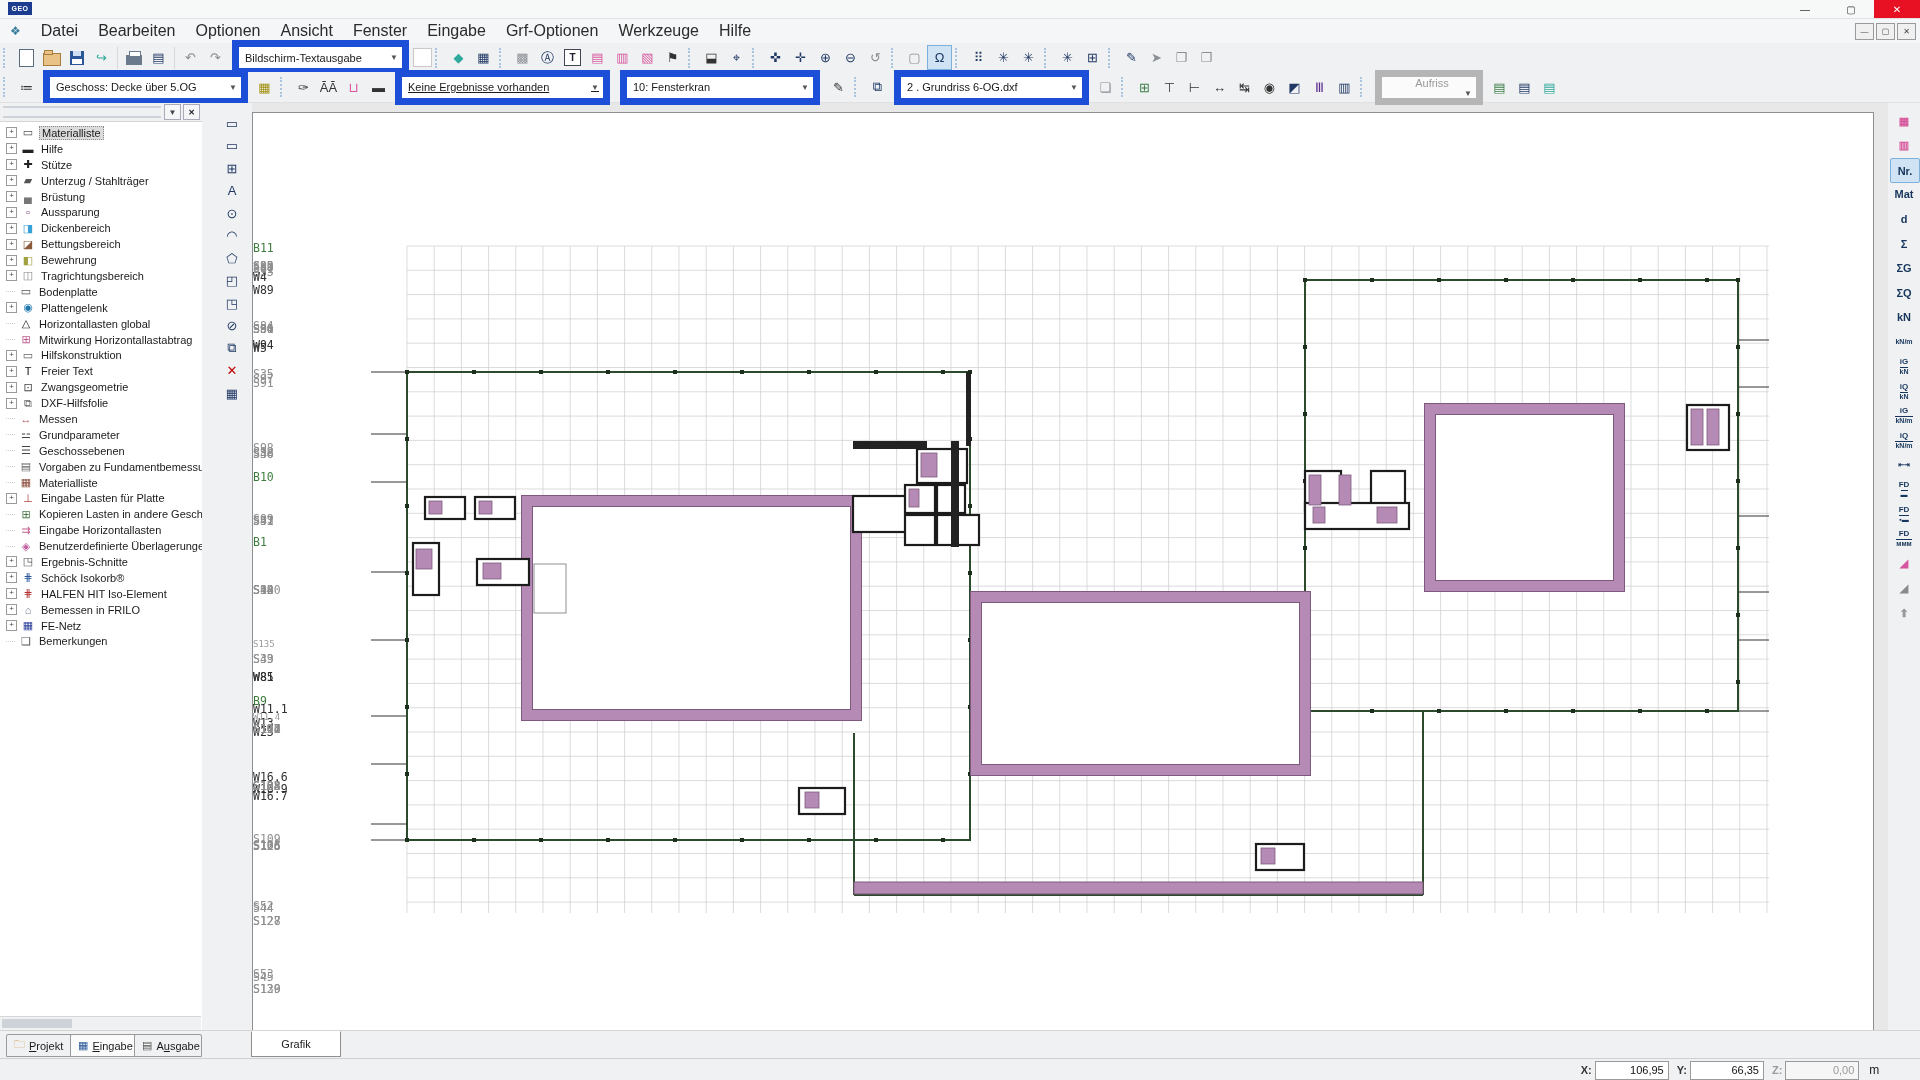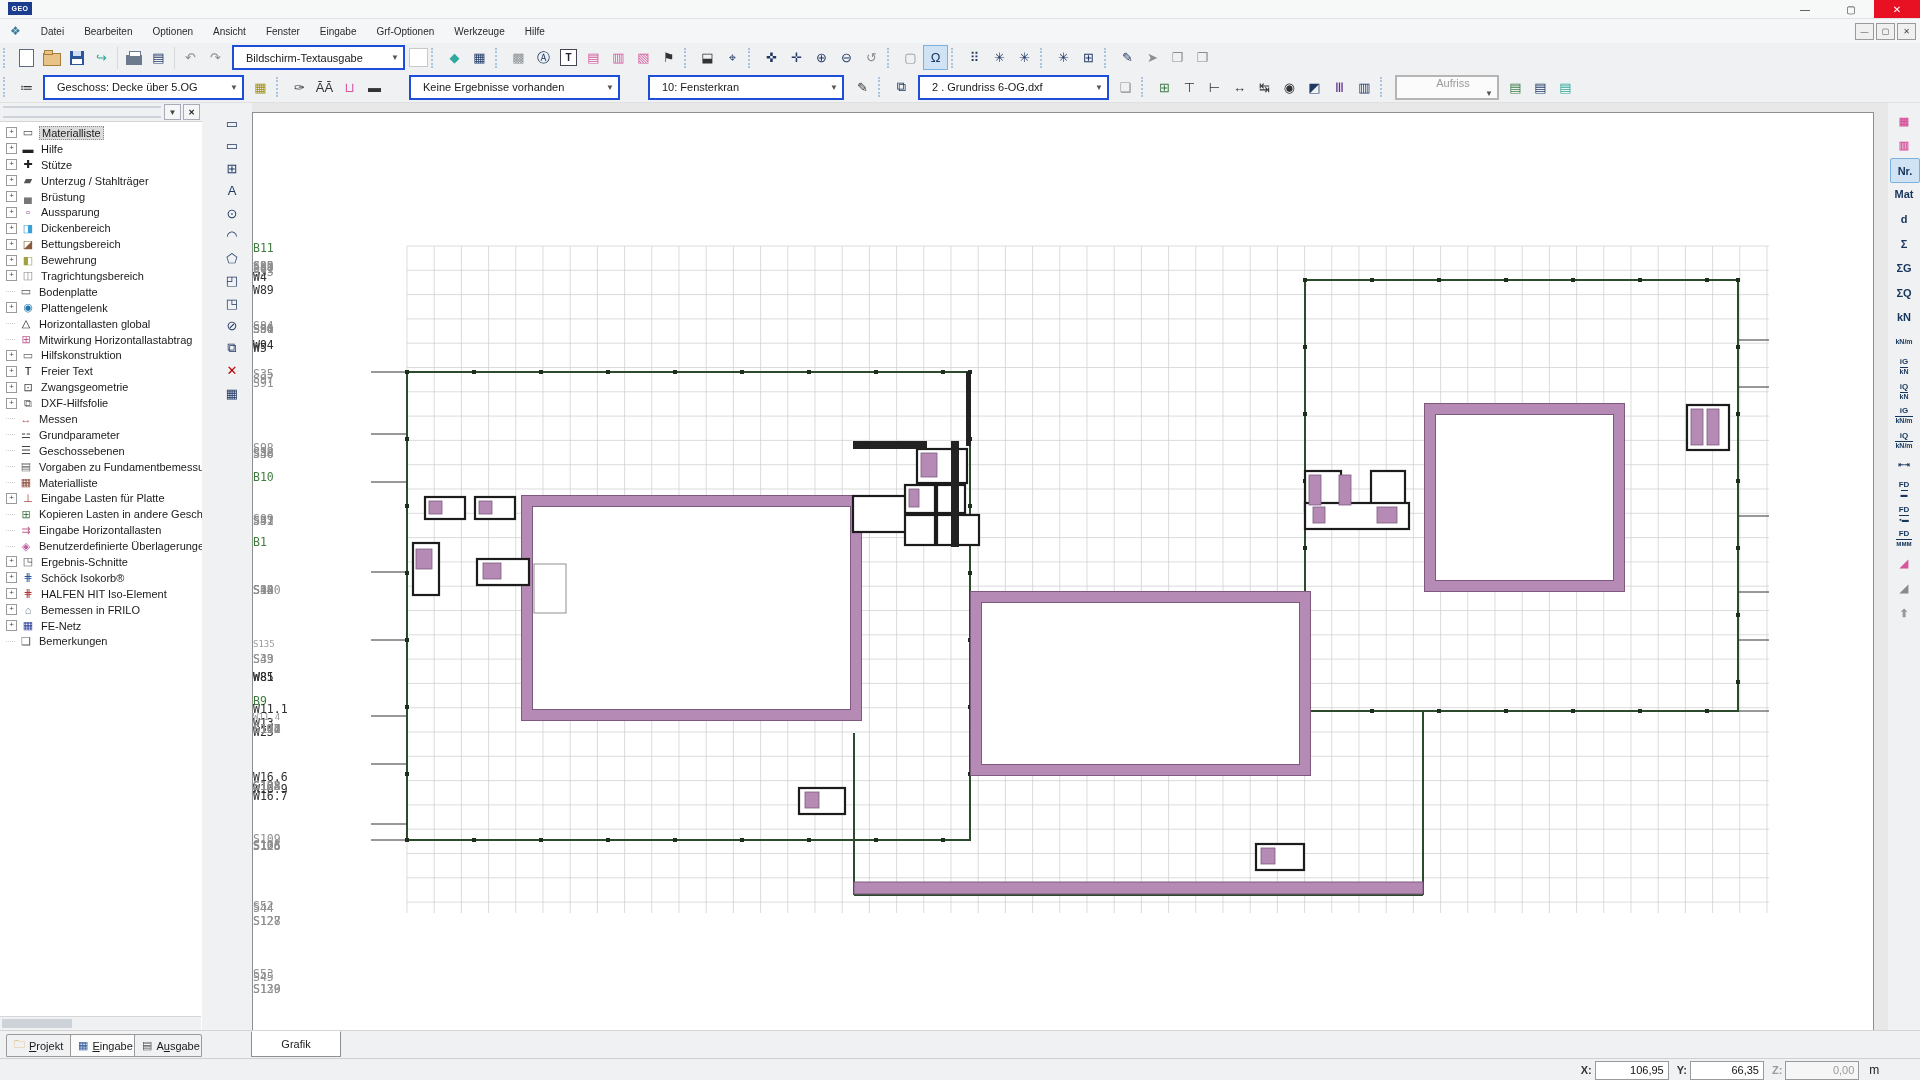--- a/index.html
+++ b/index.html
@@ -9,39 +9,39 @@
   .abs{position:absolute;}
   
   #titlebar{left:0;top:0;width:1920px;height:18px;background:#f7f8f8;border-bottom:1px solid #e3e3e3;}
   #appicon{left:8px;top:2px;width:24px;height:13px;background:#1b3c8f;color:#fff;
            font-size:7px;font-weight:bold;display:flex;align-items:center;justify-content:center;letter-spacing:.5px;}
   .wbtn{top:0;width:46px;height:18px;display:flex;align-items:center;justify-content:center;font-size:10px;color:#333;}
   #btn-close{background:#e81123;color:#fff;}
   
   #menubar{left:0;top:19px;width:1920px;height:24px;background:#f5f6f7;display:flex;align-items:center;}
   #menuicon{font-size:12px;color:#3a7d9c;margin:0 10px 0 10px;}
-  .menu-item{padding:4px 10px;font-size:10px;color:#2b2b2b;}
+  .menu-item{padding:4px 10px;font-size:16px;color:#2b2b2b;}
   .mdi{width:17px;height:15px;border:1px solid #9a9a9a;background:#f0f0f0;display:flex;align-items:center;
        justify-content:center;font-size:8px;color:#444;margin-left:2px;}
   #mdiwrap{position:absolute;right:4px;top:4px;display:flex;}
   
   .tbar{left:0;width:1920px;background:#f0f1f2;display:flex;align-items:center;border-bottom:1px solid #e0e0e0;}
   #toolbar1{top:43px;height:29px;}
   #toolbar2{top:72px;height:30px;}
   .handle{width:5px;height:20px;border-left:2px dotted #a9c4de;margin:0 4px 0 3px;}
   .sep{width:1px;height:22px;background:#d8d8d8;margin:0 3px;}
   .tbtn{width:23px;height:23px;display:flex;align-items:center;justify-content:center;font-size:13px;
         color:#1f3864;border:1px solid transparent;flex:none;}
   .tbtn.active{background:#cfe3f5;border:1px solid #7eb0dd;}
   .tbtn.gray{color:#8a8f94;}
   .tbtn.pink{color:#d6579d;}
   .tbtn.teal{color:#2fa99b;}
   .tbtn.dark{color:#333;}
-  .cmb{display:flex;align-items:center;height:21px;background:#fff;border:2px solid #1d4ed8;
-       font-size:11px;color:#1a1a1a;padding:0 0 0 12px;flex:none;}
+  .cmb{display:flex;align-items:center;height:21px;background:#fff;border:7px solid #1d4ed8;
+       font-size:11px;color:#1a1a1a;padding:0 0 0 6px;flex:none;}
   .cmb .arw{margin-left:auto;width:16px;height:100%;display:flex;align-items:center;justify-content:center;
        color:#555;font-size:8px;}
   .cmb.disabled{color:#9a9a9a;border-color:#b5b5b5;background:#fbfbfb;flex-direction:column;}
   
   .ic{position:relative;flex:none;}
   .ic-page{width:13px;height:16px;background:#fff;border:1px solid #5a6b7d;}
   .ic-folder{width:16px;height:11px;background:#e8c287;border:1px solid #a97d3c;margin-top:3px;}
   .ic-folder:before{content:"";position:absolute;left:0;top:-4px;width:7px;height:3px;background:#e8c287;border:1px solid #a97d3c;}
   .ic-floppy{width:14px;height:14px;background:#2b579a;}
   .ic-floppy:before{content:"";position:absolute;left:3px;top:0;width:8px;height:5px;background:#cfe0f5;}
@@ -210,21 +210,21 @@
   <span id="tb2grid">
       <span class="tbtn olive" style="color: rgb(160, 144, 16);">▦</span>
     </span>
   <span class="handle"></span>
   <span id="tb2a" style="display:flex;align-items:center;">
       <span class="tbtn dark">✑</span>
       <span class="tbtn dark">ĀĀ</span>
       <span class="tbtn pink">⊔</span>
       <span class="tbtn dark">▬</span>
     </span>
-  <div class="cmb" style="width:195px;margin:0 22px;">
+  <div class="cmb" style="width:195px;margin:0 4px;text-decoration:underline;">
     <span>Keine Ergebnisse vorhanden</span>
     <span class="arw">▼</span>
   </div>
   <div class="cmb" style="width:180px;margin:0 6px;">
     <span>10: Fensterkran</span>
     <span class="arw">▼</span>
   </div>
   <span id="tb2edit">
       <span class="tbtn dark">✎</span>
     </span>

